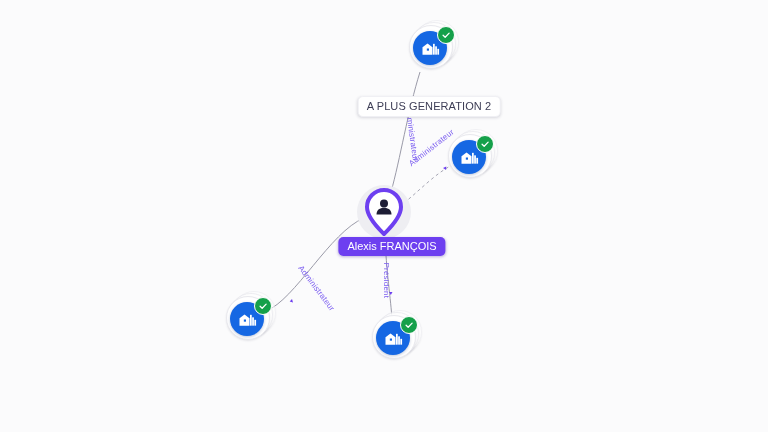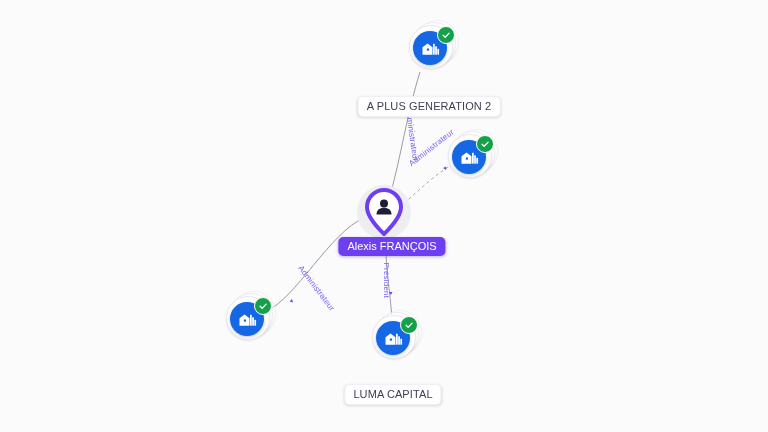--- a/index.html
+++ b/index.html
@@ -234,21 +234,20 @@
         <rect x="18.2" y="10" width="2.1" height="10" fill="#ffffff"></rect>
         <rect x="20.8" y="13" width="2.1" height="7" fill="#ffffff"></rect>
       </svg>
     </div>
     <div class="verified-badge">
       <svg width="10" height="10" viewBox="0 0 24 24">
         <path d="M5 12.5 L10 17.5 L19.5 7.5" fill="none" stroke="#ffffff" stroke-width="3" stroke-linecap="round" stroke-linejoin="round"></path>
       </svg>
     </div>
   </div>
-  <div class="node-label" style="left:393px; top:352px;">LUMA CAPITAL</div>
 
   <div class="person-node" style="left:384px; top:212px;">
     <div class="person-halo"></div>
     <div class="person-pin">
       <svg width="40" height="48" viewBox="0 0 40 48">
         <path d="M20 2 C10.6 2 3 9.6 3 19 C3 30 16 42 20 46 C24 42 37 30 37 19 C37 9.6 29.4 2 20 2 Z" fill="#ffffff" stroke="#6d3ff0" stroke-width="4"></path>
         <circle cx="20" cy="15.5" r="4" fill="#1d1d35"></circle>
         <path d="M12.5 26.5 C12.5 21.8 16 19.8 20 19.8 C24 19.8 27.5 21.8 27.5 26.5 Z" fill="#1d1d35"></path>
       </svg>
     </div>

